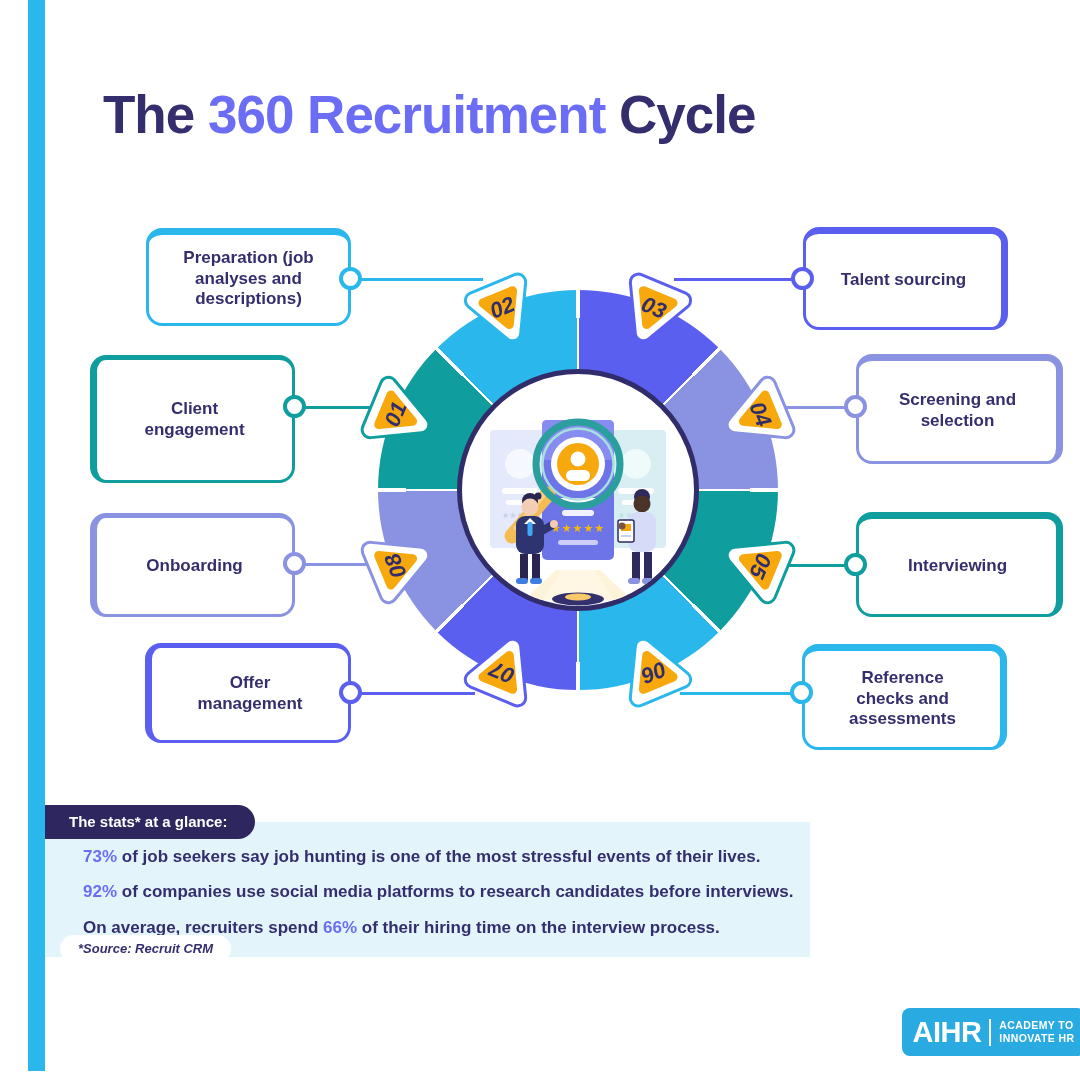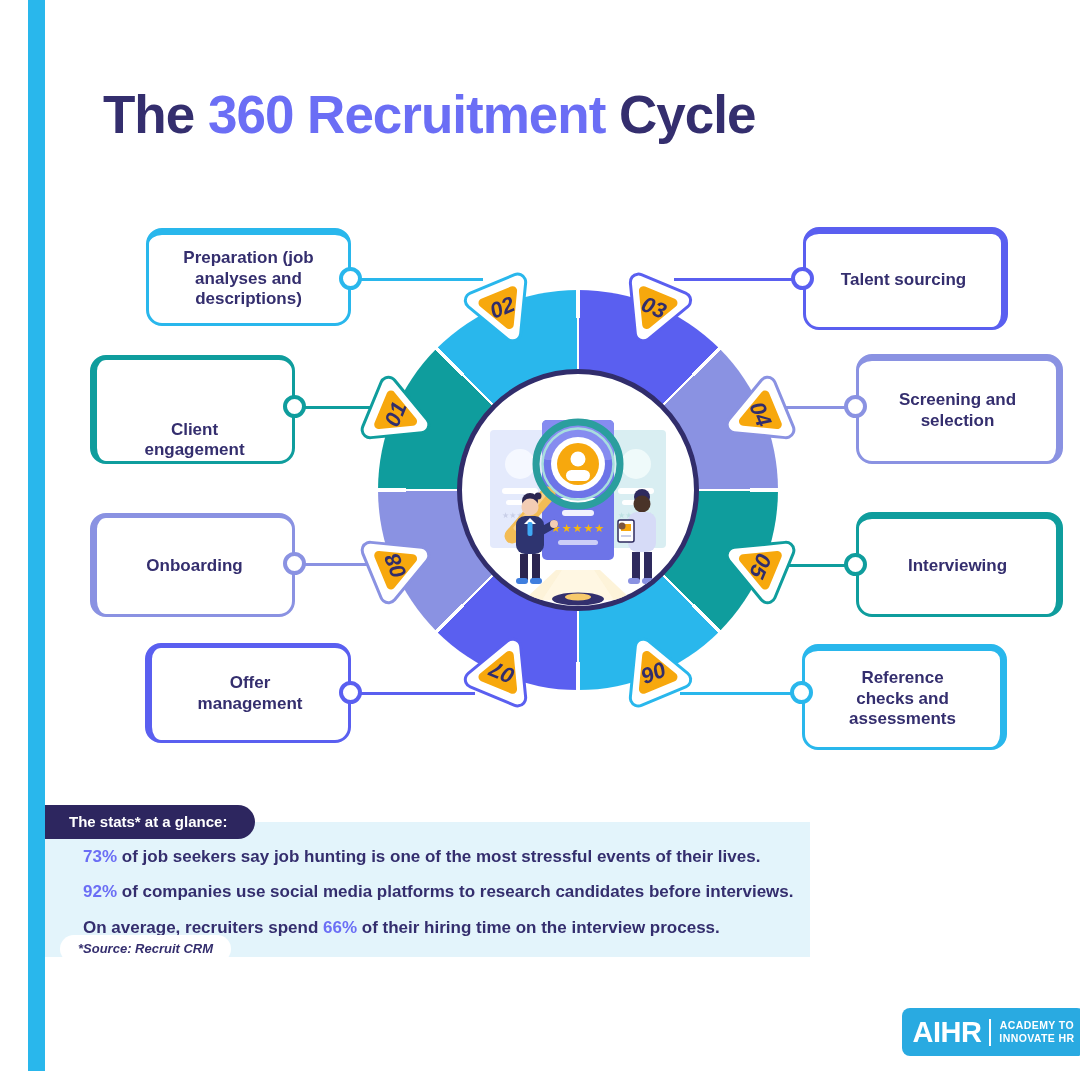--- a/index.html
+++ b/index.html
@@ -13,21 +13,21 @@
   .left-bar{position:absolute;left:0;top:0;width:17px;height:1071px;background:var(--cyan,#29b7ec);}
   
   .title{position:absolute;left:75px;top:84px;font-size:53px;font-weight:700;letter-spacing:-1px;color:var(--navy,#342e6e);white-space:nowrap;}
   .title .hl{color:var(--title_blue,#6b6ef5);}
   
   .box{position:absolute;display:flex;align-items:center;justify-content:center;text-align:center;
        font-weight:700;font-size:17px;line-height:1.22;color:var(--navy,#342e6e);
        background:#fff;border-radius:16px;z-index:2;}
   .b02{left:118px;top:228px;width:205px;height:98px;border:3px solid var(--cyan,#29b7ec);border-top-width:7px;padding:0 8px;}
   .b03{left:775px;top:227px;width:205px;height:103px;border:3px solid var(--indigo,#5a5ff0);border-top-width:7px;border-right-width:7px;padding:0 10px;}
-  .b01{left:62px;top:355px;width:205px;height:109px;border:3px solid var(--teal,#0f9d9d);border-left-width:7px;border-top-width:5px;padding:0 32px;align-items:flex-end;}
+  .b01{left:62px;top:355px;width:205px;height:128px;border:3px solid var(--teal,#0f9d9d);border-left-width:7px;border-top-width:5px;padding:0 32px;}
   .b04{left:828px;top:354px;width:207px;height:110px;border:3px solid var(--periwinkle,#8a92e2);border-top-width:7px;border-right-width:7px;padding:0 26px;}
   .b08{left:62px;top:513px;width:205px;height:104px;border:3px solid var(--periwinkle,#8a92e2);border-left-width:7px;border-top-width:5px;padding:0 12px;}
   .b05{left:828px;top:512px;width:207px;height:105px;border:3px solid var(--teal,#0f9d9d);border-top-width:7px;border-right-width:7px;padding:0 12px;}
   .b07{left:117px;top:643px;width:206px;height:100px;border:3px solid var(--indigo,#5a5ff0);border-left-width:7px;border-top-width:5px;padding:0 32px;}
   .b06{left:774px;top:644px;width:205px;height:106px;border:3px solid var(--cyan,#29b7ec);border-top-width:7px;border-right-width:7px;padding:0 28px;}
   
   .ln{position:absolute;height:3px;z-index:1;}
   .l02{left:323px;top:278px;width:132px;background:var(--cyan,#29b7ec);}
   .l03{left:646px;top:278px;width:129px;background:var(--indigo,#5a5ff0);}
   .l01{left:267px;top:406px;width:80px;background:var(--teal,#0f9d9d);}
@@ -85,21 +85,21 @@
     padding:25px 0 0 38px;}
   .stat-line{font-size:17px;font-weight:700;color:var(--navy,#342e6e);margin:0 0 15px 0;line-height:1.2;}
   .stat-line .pct{color:var(--title_blue,#6b6ef5);}
   .source-badge{position:absolute;left:32px;top:935px;height:28px;line-height:28px;z-index:2;
     background:#fff;border-radius:14px;padding:0 18px;font-size:13px;font-weight:700;font-style:italic;color:var(--navy,#342e6e);}
   
   .logo{position:absolute;left:874px;top:1008px;width:183px;height:48px;border-radius:8px;
     background:var(--logo_blue,#29aae1);display:flex;align-items:center;justify-content:center;gap:8px;z-index:2;}
   .logo .brand{color:#fff;font-size:29px;font-weight:800;letter-spacing:-0.5px;}
   .logo .divider{width:2px;height:27px;background:#fff;}
-  .logo .tagline{color:#fff;font-size:10.5px;font-weight:700;line-height:1.2;letter-spacing:0.4px;text-align:center;}
+  .logo .tagline{color:#fff;font-size:10.5px;font-weight:700;line-height:1.2;letter-spacing:0.4px;}
 </style>
 </head>
 <body>
 
 <div class="canvas">
 
   <div class="left-bar"></div>
 
   <div class="title">
     <span>The </span><span class="hl">360 Recruitment</span><span> Cycle</span>

